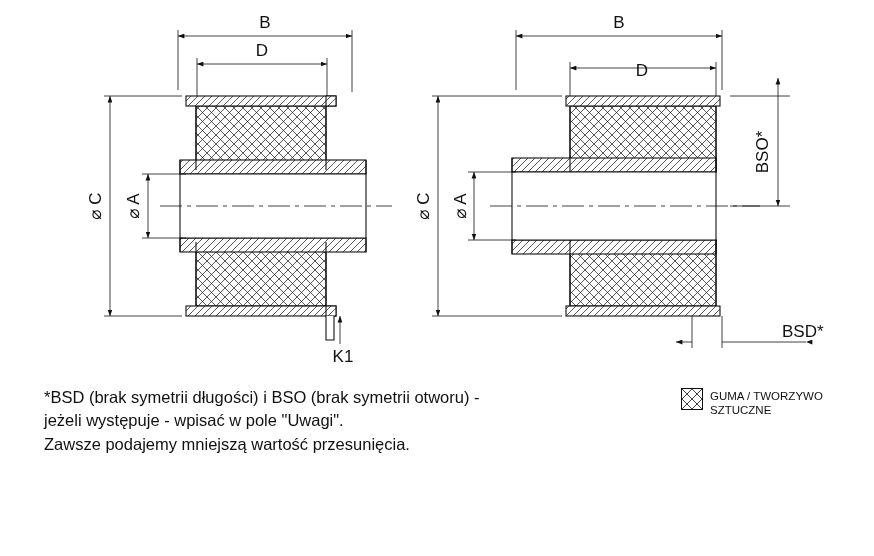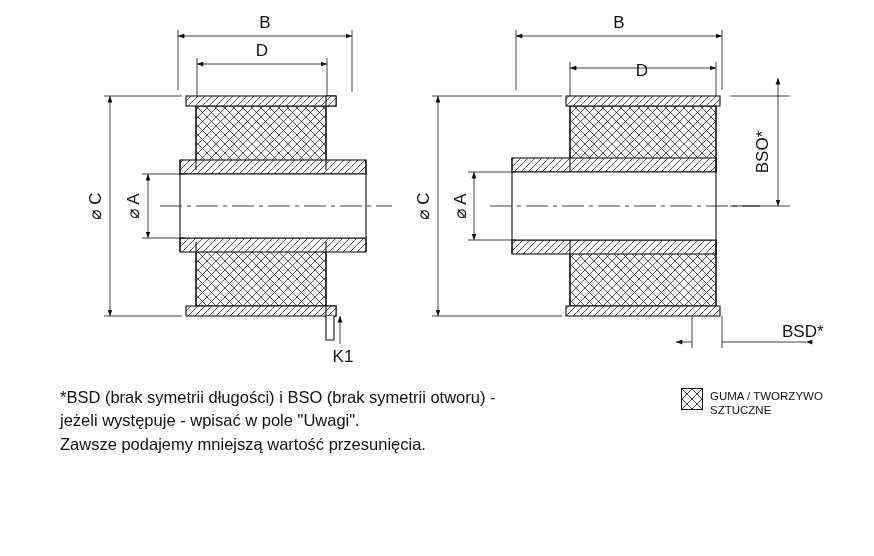--- a/index.html
+++ b/index.html
@@ -22,21 +22,21 @@
     width: 874px;
     height: 556px;
   }
   .dimlabel {
     font-family: "Liberation Sans", sans-serif;
     font-size: 17px;
     fill: #111111;
   }
   .note {
     position: absolute;
-    left: 60px;
+    left: 44px;
     top: 386px;
     width: 580px;
     font-size: 16.5px;
     line-height: 1.42;
     color: #111111;
     white-space: pre-line;
   }
   .legend {
     position: absolute;
     left: 681px;

